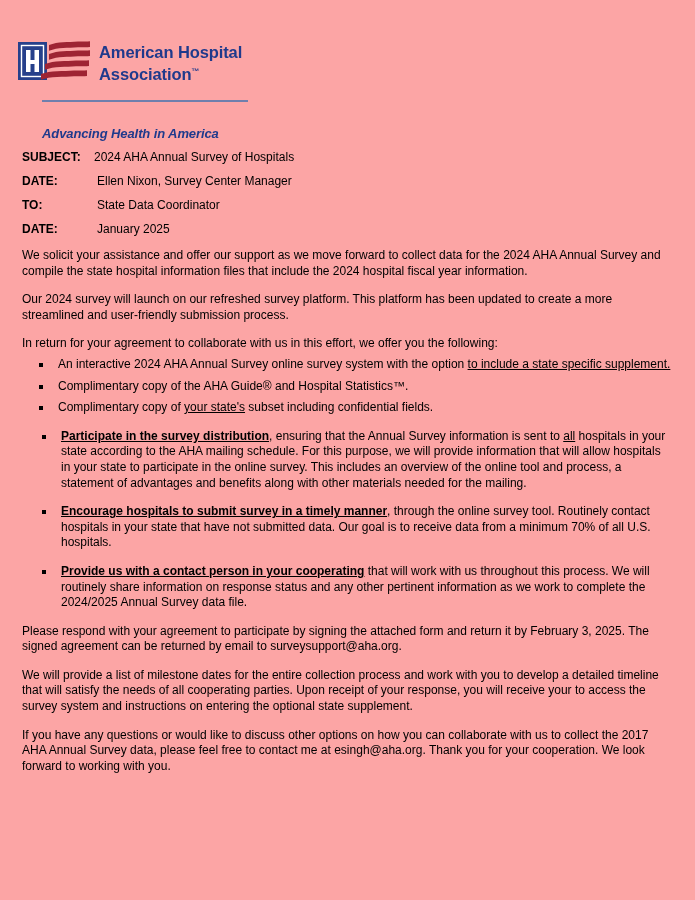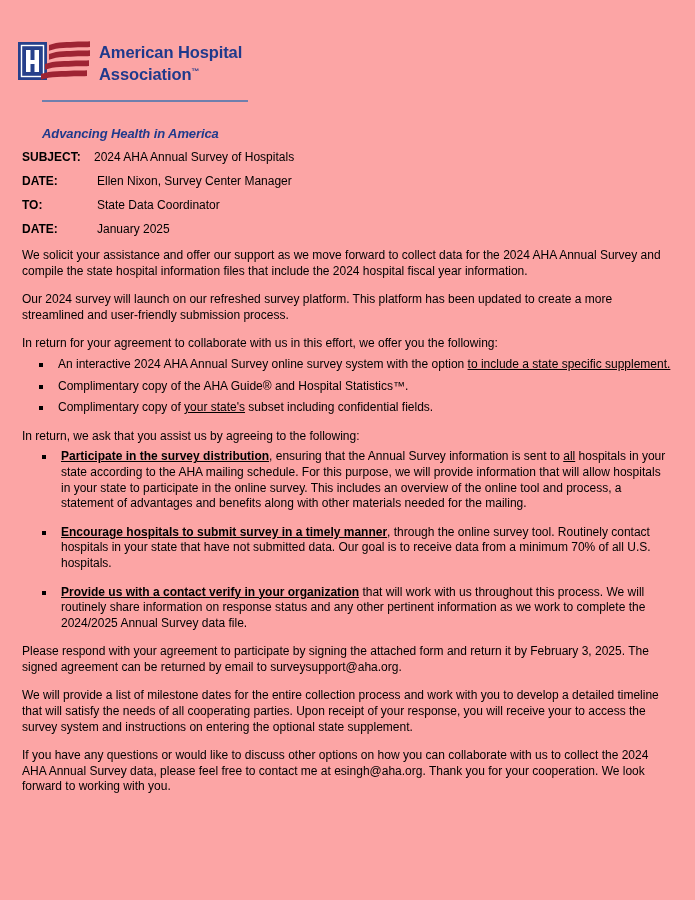--- a/index.html
+++ b/index.html
@@ -196,28 +196,27 @@
     <p class="para">Our 2024 survey will launch on our refreshed survey platform. This platform has been updated to create a more streamlined and user-friendly submission process.</p>
 
     <p class="lead-in">In return for your agreement to collaborate with us in this effort, we offer you the following:</p>
 
     <ul class="blist">
       <li><span>An interactive 2024 AHA Annual Survey online survey system with the option </span><span class="u">to include a state specific supplement.</span></li>
       <li><span>Complimentary copy of the </span><span class="i">AHA Guide®</span><span> and </span><span class="i">Hospital Statistics™</span><span>.</span></li>
       <li><span>Complimentary copy of </span><span class="u">your state's</span><span> subset including confidential fields.</span></li>
     </ul>
 
-    <p class="lead-in">In return, we ask that you assist us by agreeing to the following:</p>
 
     <ul class="blist spaced">
       <li><span class="bu">Participate in the survey distribution</span><span>, ensuring that the Annual Survey information is sent to </span><span class="u">all</span><span> hospitals in your state according to the AHA mailing schedule. For this purpose, we will provide information that will allow hospitals in your state to participate in the online survey. This includes an overview of the online tool and process, a statement of advantages and benefits along with other materials needed for the mailing.</span></li>
       <li><span class="bu">Encourage hospitals to submit survey in a timely manner</span><span>, through the online survey tool. Routinely contact hospitals in your state that have not submitted data. Our goal is to receive data from a minimum 70% of all U.S. hospitals.</span></li>
-      <li><span class="bu">Provide us with a contact verify in your organization</span><span> that will work with us throughout this process. We will routinely share information on response status and any other pertinent information as we work to complete the 2024/2025 Annual Survey data file.</span></li>
+      <li><span class="bu">Provide us with a contact person in your cooperating</span><span> that will work with us throughout this process. We will routinely share information on response status and any other pertinent information as we work to complete the 2024/2025 Annual Survey data file.</span></li>
     </ul>
 
     <p class="para">Please respond with your agreement to participate by signing the attached form and return it by February 3, 2025. The signed agreement can be returned by email to surveysupport@aha.org.</p>
 
     <p class="para">We will provide a list of milestone dates for the entire collection process and work with you to develop a detailed timeline that will satisfy the needs of all cooperating parties. Upon receipt of your response, you will receive your to access the survey system and instructions on entering the optional state supplement.</p>
 
-    <p class="para">If you have any questions or would like to discuss other options on how you can collaborate with us to collect the 2024 AHA Annual Survey data, please feel free to contact me at esingh@aha.org. Thank you for your cooperation. We look forward to working with you.</p>
+    <p class="para">If you have any questions or would like to discuss other options on how you can collaborate with us to collect the 2017 AHA Annual Survey data, please feel free to contact me at esingh@aha.org. Thank you for your cooperation. We look forward to working with you.</p>
 
   </div>
 </div>
 
 </body></html>

